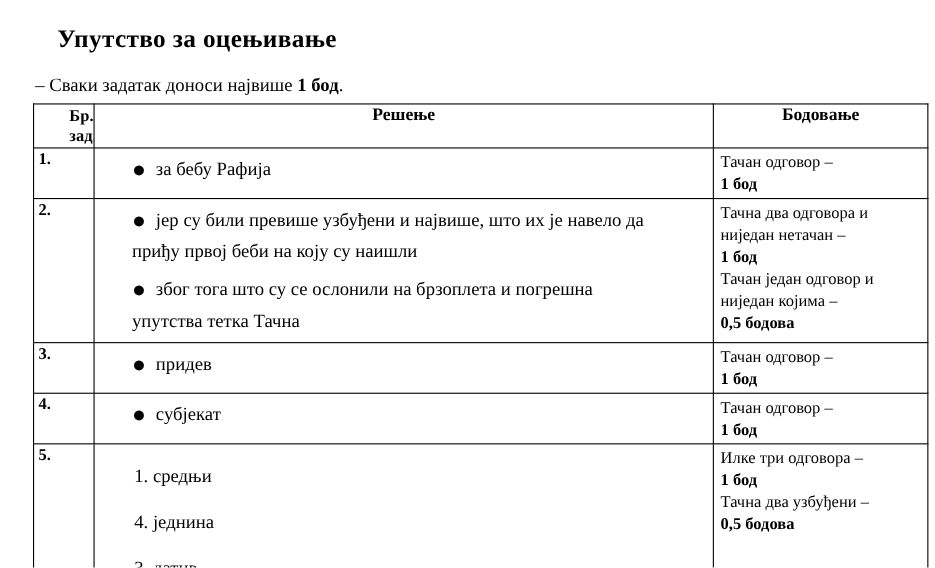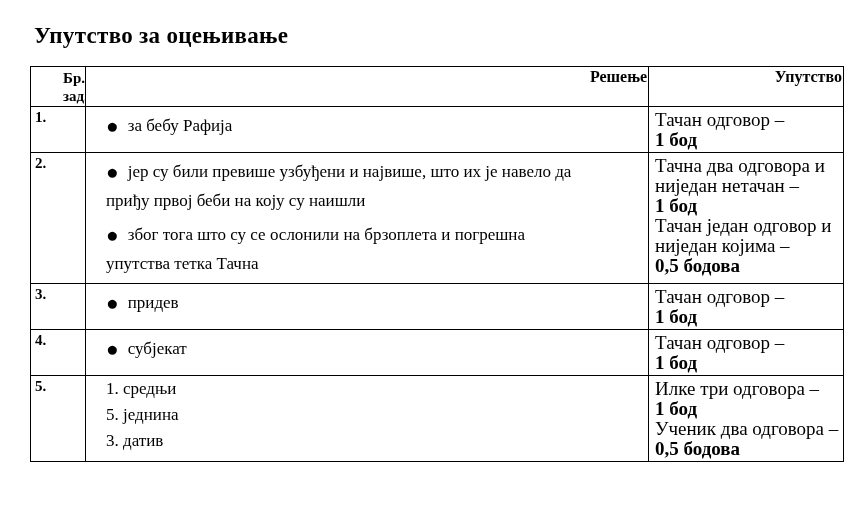--- a/index.html
+++ b/index.html
@@ -13,21 +13,21 @@
     overflow: hidden;
     font-family: "Liberation Serif", serif;
     color: #000000;
   }
   .page {
     padding: 12px 0 0 30px;
   }
   h1.doc-title {
     font-size: 23px;
     font-weight: bold;
-    margin: 10px 0 16px 4px;
+    margin: 10px 0 16px 22px;
     line-height: 28px;
     letter-spacing: 0.3px;
   }
   .intro p {
     margin: 0 0 0 2px;
     font-size: 17px;
     line-height: 24.5px;
   }
   table.grading {
     border-collapse: collapse;
@@ -57,79 +57,80 @@
     font-weight: bold;
     text-align: center;
     white-space: pre-line;
     line-height: 18px;
     padding-top: 2px;
     padding-left: 32px;
   }
   th.h-mid, th.h-right {
     font-size: 16px;
     font-weight: bold;
-    text-align: right;
+    text-align: center;
     vertical-align: middle;
   }
   td.num-cell {
     font-size: 15px;
     font-weight: bold;
     padding: 2px 0 0 4px;
   }
   td.sol-cell {
     padding: 0 8px 0 20px;
     font-size: 17px;
     vertical-align: middle;
   }
   td.sol-cell p.sol {
-    margin: 4px 0 5px 0;
+    margin: 4px 0 5px 14px;
     line-height: 29px;
     max-width: 470px;
   }
   td.sol-cell p.sol-plain {
-    margin: 0;
+    margin: 16px;
     line-height: 26px;
   }
   .bullet {
     font-size: 21px;
     line-height: 1;
     vertical-align: -2px;
     margin-right: 9px;
   }
   td.score-cell {
     padding: 3px 4px 2px 6px;
-    font-size: 19px;
+    font-size: 15px;
     line-height: 20px;
   }
   td.score-cell .bold {
     font-weight: bold;
   }
 </style>
 </head>
 <body>
 
 <div class="page">
 
   <h1 class="doc-title">Упутство за оцењивање</h1>
 
   <div class="intro">
+    <p><span>– Сваки задатак доноси највише </span><b>1 бод</b><span>.</span></p>
   </div>
 
   <table class="grading">
     <colgroup>
       <col class="c1">
         <col class="c2">
         <col class="c3">
     </colgroup>
     <thead>
       <tr class="r-head">
         <th class="h-num">Бр.
 зад.</th>
         <th class="h-mid">Решење</th>
-        <th class="h-right">Упутство</th>
+        <th class="h-right">Бодовање</th>
       </tr>
     </thead>
     <tbody>
 
       <tr class="r1">
         <td class="num-cell">1.</td>
         <td class="sol-cell">
           <p class="sol"><span class="bullet">●</span><span>за бебу Рафија</span></p>
         </td>
         <td class="score-cell">
@@ -171,26 +172,26 @@
         <td class="score-cell">
           <div>Тачан одговор –</div>
           <div class="bold">1 бод</div>
         </td>
       </tr>
 
       <tr class="r5">
         <td class="num-cell">5.</td>
         <td class="sol-cell">
           <p class="sol-plain">1. средњи</p>
-          <p class="sol-plain">5. једнина</p>
+          <p class="sol-plain">4. једнина</p>
           <p class="sol-plain">3. датив</p>
         </td>
         <td class="score-cell">
           <div>Илке три одговора –</div>
           <div class="bold">1 бод</div>
-          <div>Ученик два одговора –</div>
+          <div>Тачна два узбуђени –</div>
           <div class="bold">0,5 бодова</div>
         </td>
       </tr>
 
     </tbody>
   </table>
 </div>
 
 </body></html>

